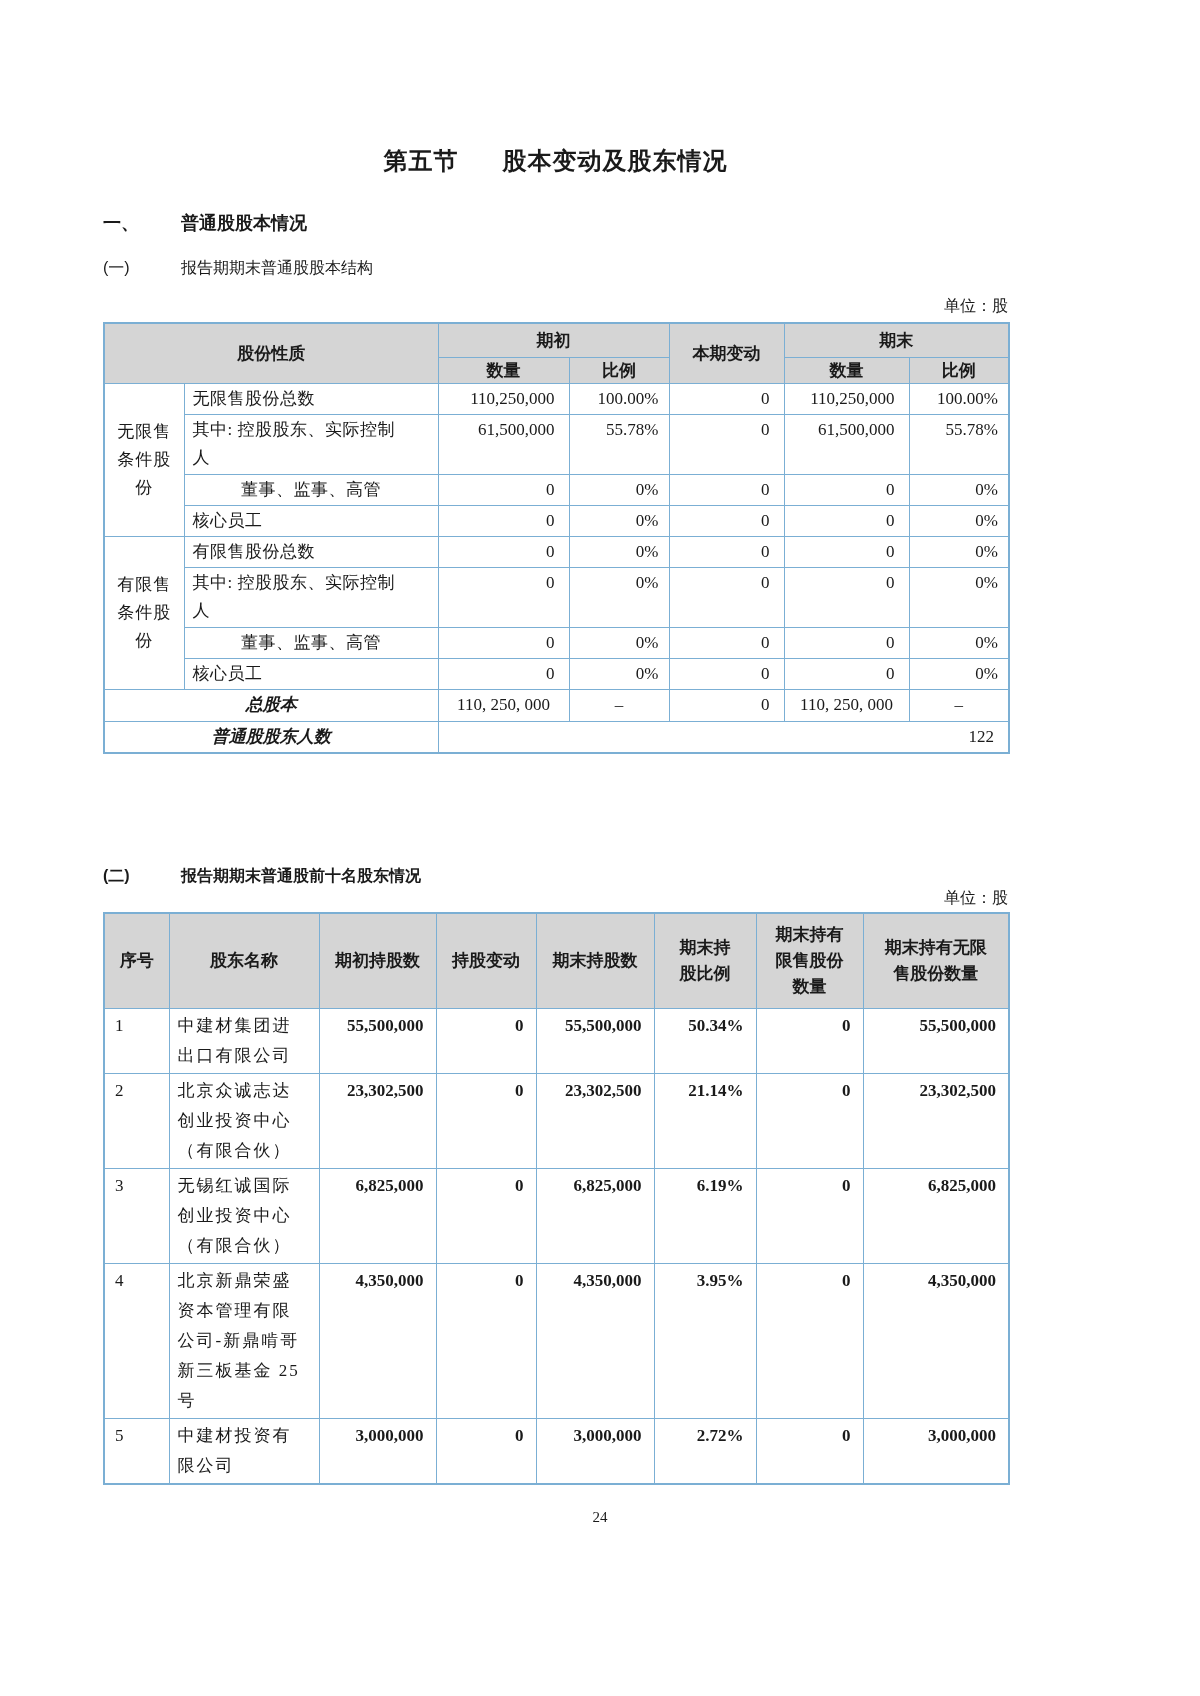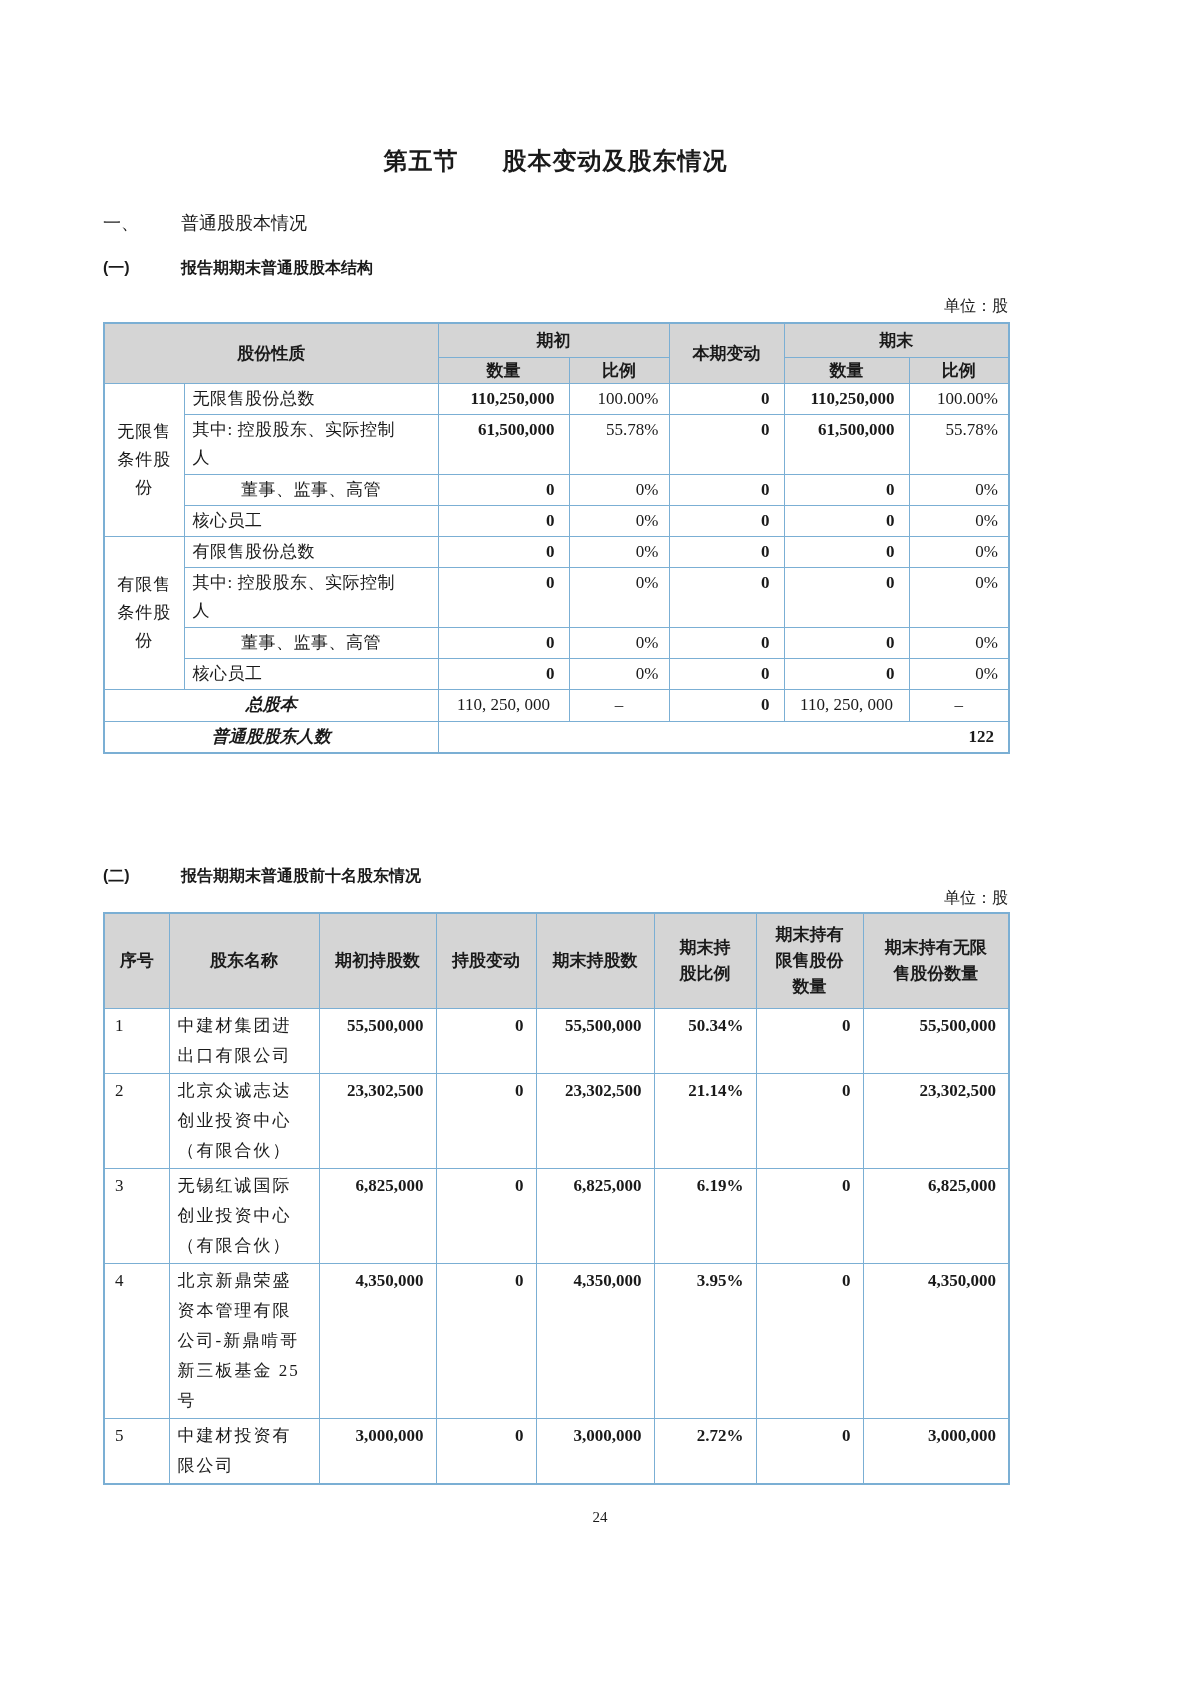--- a/index.html
+++ b/index.html
@@ -4,39 +4,39 @@
 <style>
   * { box-sizing: border-box; margin: 0; padding: 0; }
   html, body { width: 1200px; height: 1696px; background: #ffffff; overflow: hidden; }
   body { font-family: "Liberation Serif", "DejaVu Serif", serif; color: #1a1a1a; }
   .wrapper { width: 905px; margin-left: 103px; }
 
   
   .chapter { margin-top: 146px; text-align: center; font-family: "Liberation Sans", "DejaVu Sans", sans-serif; font-weight: bold; font-size: 24px; line-height: 30px; letter-spacing: 1px; }
   .chapter .gap { display: inline-block; width: 44px; }
   .h-num { display: inline-block; width: 78px; }
-  .sec1 { margin-top: 36px; font-family: "Liberation Sans", "DejaVu Sans", sans-serif; font-weight: normal; font-size: 18px; line-height: 22px; }
-  .sec2 { margin-top: 24px; font-family: "Liberation Sans", "DejaVu Sans", sans-serif; font-weight: bold; font-size: 16px; line-height: 20px; }
+  .sec1 { margin-top: 36px; font-family: "Liberation Sans", "DejaVu Sans", sans-serif; font-weight: bold; font-size: 18px; line-height: 22px; }
+  .sec2 { margin-top: 24px; font-family: "Liberation Sans", "DejaVu Sans", sans-serif; font-weight: normal; font-size: 16px; line-height: 20px; }
   .sec2b { margin-top: 112px; font-family: "Liberation Sans", "DejaVu Sans", sans-serif; font-weight: bold; font-size: 16px; line-height: 20px; }
   .unit { margin-top: 18px; margin-bottom: 6px; text-align: right; font-size: 16px; line-height: 20px; }
   .unit2 { margin-top: 2px; margin-bottom: 4px; text-align: right; font-size: 16px; line-height: 20px; }
 
   
   table { border-collapse: collapse; table-layout: fixed; width: 905px; border: 2px solid #7BAFD4; }
   th, td { border: 1px solid #7BAFD4; white-space: pre-line; overflow: hidden; }
   thead th { background: #D5D5D5; font-family: "Liberation Sans", "DejaVu Sans", sans-serif; font-weight: bold; font-size: 17px; text-align: center; vertical-align: middle; }
 
   
   .t1 td { font-size: 17px; line-height: 28px; padding: 1px 8px; vertical-align: top; }
   .t1 thead tr.rA { height: 34px; }
   .t1 thead tr.rB { height: 26px; }
   .t1 .grp { vertical-align: middle; text-align: center; line-height: 28px; letter-spacing: 1px; }
   .t1 .lbl { text-align: left; letter-spacing: 0.5px; }
   .t1 .lbl.ctr { text-align: center; margin-top: 44px; }
-  .t1 .num { text-align: right; padding-right: 14px; font-weight: bold; }
+  .t1 .num { text-align: right; padding-right: 14px; }
   .t1 .pct { text-align: right; padding-right: 10px; }
   .t1 .cnum { text-align: center; }
   .t1 .dash { text-align: center; }
   .t1 .total-lbl { text-align: center; font-family: "Liberation Sans", "DejaVu Sans", sans-serif; font-weight: bold; font-style: italic; }
   .t1 tr.tr-total { height: 32px; }
   .t1 tr.tr-holders { height: 30px; }
   .t1 tr.tall td { height: 60px; }
 
   
   .t2 { margin-top: 0; }

